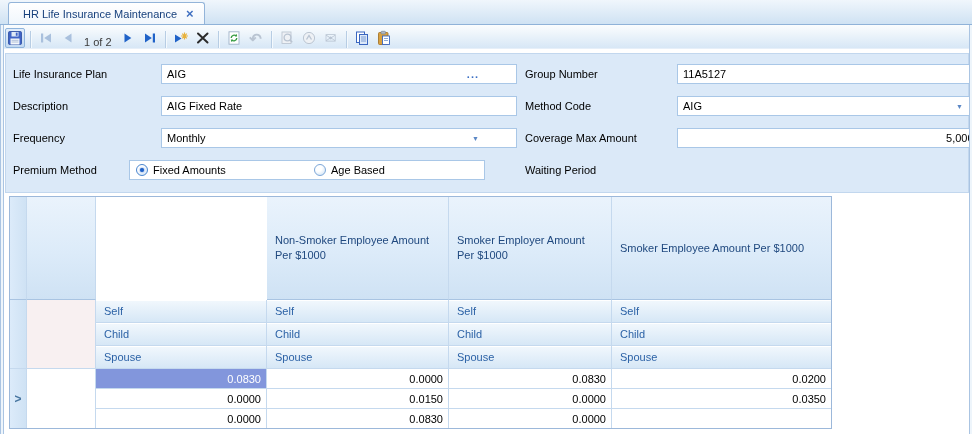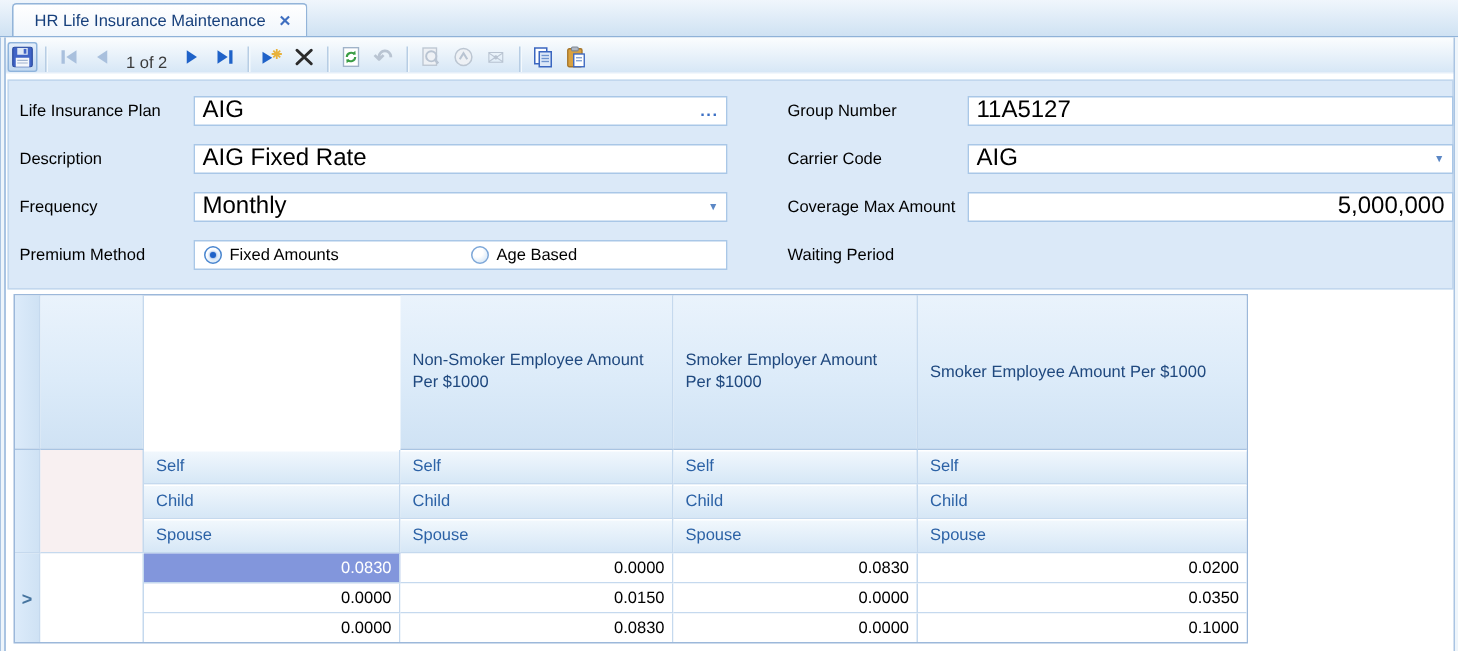--- a/index.html
+++ b/index.html
@@ -48,21 +48,21 @@
     background:#dbe9f8; border:1px solid #c2d7ee; }
   .fcol { position:absolute; top:0; }
   .fcol.left { left:7px; width:472px; }
   .fcol.right { left:487px; width:476px; }
   .frow { display:flex; align-items:center; height:32px; }
   .frow:first-child { margin-top:4px; }
   .flabel { flex:0 0 116px; color:#000; }
   .fcol.right .flabel { flex:0 0 120px;margin-left:32px; }
   .fctrl { flex:1; position:relative; height:20px; }
   .tinput { width:100%; height:20px; border:1px solid #a9c7e7; background:#fff;
-    font-family:"Liberation Sans",sans-serif; font-size:16px; padding:0 5px; color:#000; outline:none; }
+    font-family:"Liberation Sans",sans-serif; font-size:11px; padding:0 5px; color:#000; outline:none;margin-left:32px; }
   .tinput.num { text-align:right; }
   .lookup-dots { position:absolute; right:6px; top:1px; height:18px; display:flex; align-items:center;
     color:#3b6fc4; font-weight:bold; letter-spacing:1px; cursor:pointer; }
   .dd-arrow { position:absolute; right:6px; top:7px; font-size:7px; color:#5b87c5; cursor:pointer; }
   .radiogroup { width:100%; height:20px; border:1px solid #a9c7e7; background:#fff;
     display:flex; align-items:center; }
   .radioitem { display:flex; align-items:center; gap:5px; cursor:pointer; }
   .radioitem.first { margin-left:6px; width:178px; }
   .radio { width:12px; height:12px; border-radius:50%; border:1px solid #7da7d8;
     background: radial-gradient(circle at 35% 30%, #ffffff 35%, #cfe3f6 90%); position:relative; }
@@ -285,21 +285,21 @@
   </div>
 
   <div class="fcol right">
     <div class="frow">
       <span class="flabel">Group Number</span>
       <span class="fctrl">
         <input class="tinput" type="text" value="11A5127" style="">
       </span>
     </div>
     <div class="frow">
-      <span class="flabel">Carrier Code</span>
+      <span class="flabel">Method Code</span>
       <span class="fctrl">
         <input class="tinput" type="text" value="AIG" style="">
         <span class="dd-arrow">▼</span>
       </span>
     </div>
     <div class="frow">
       <span class="flabel">Coverage Max Amount</span>
       <span class="fctrl">
         <input class="tinput num" type="text" value="5,000,000" style="">
       </span>
@@ -347,17 +347,16 @@
   <div class="gc cell lastcol" style="grid-column:6;grid-row:5">0.0200</div>
 
   <div class="gc cell" style="grid-column:3;grid-row:6">0.0000</div>
   <div class="gc cell" style="grid-column:4;grid-row:6">0.0150</div>
   <div class="gc cell" style="grid-column:5;grid-row:6">0.0000</div>
   <div class="gc cell lastcol" style="grid-column:6;grid-row:6">0.0350</div>
 
   <div class="gc cell lastrow" style="grid-column:3;grid-row:7">0.0000</div>
   <div class="gc cell lastrow" style="grid-column:4;grid-row:7">0.0830</div>
   <div class="gc cell lastrow" style="grid-column:5;grid-row:7">0.0000</div>
-  <div class="gc cell lastrow lastcol" style="grid-column:6;grid-row:7">0.1000</div>
 </div>
 
 <div class="frame-left"></div>
 <div class="frame-right"></div>
 
 </body></html>

